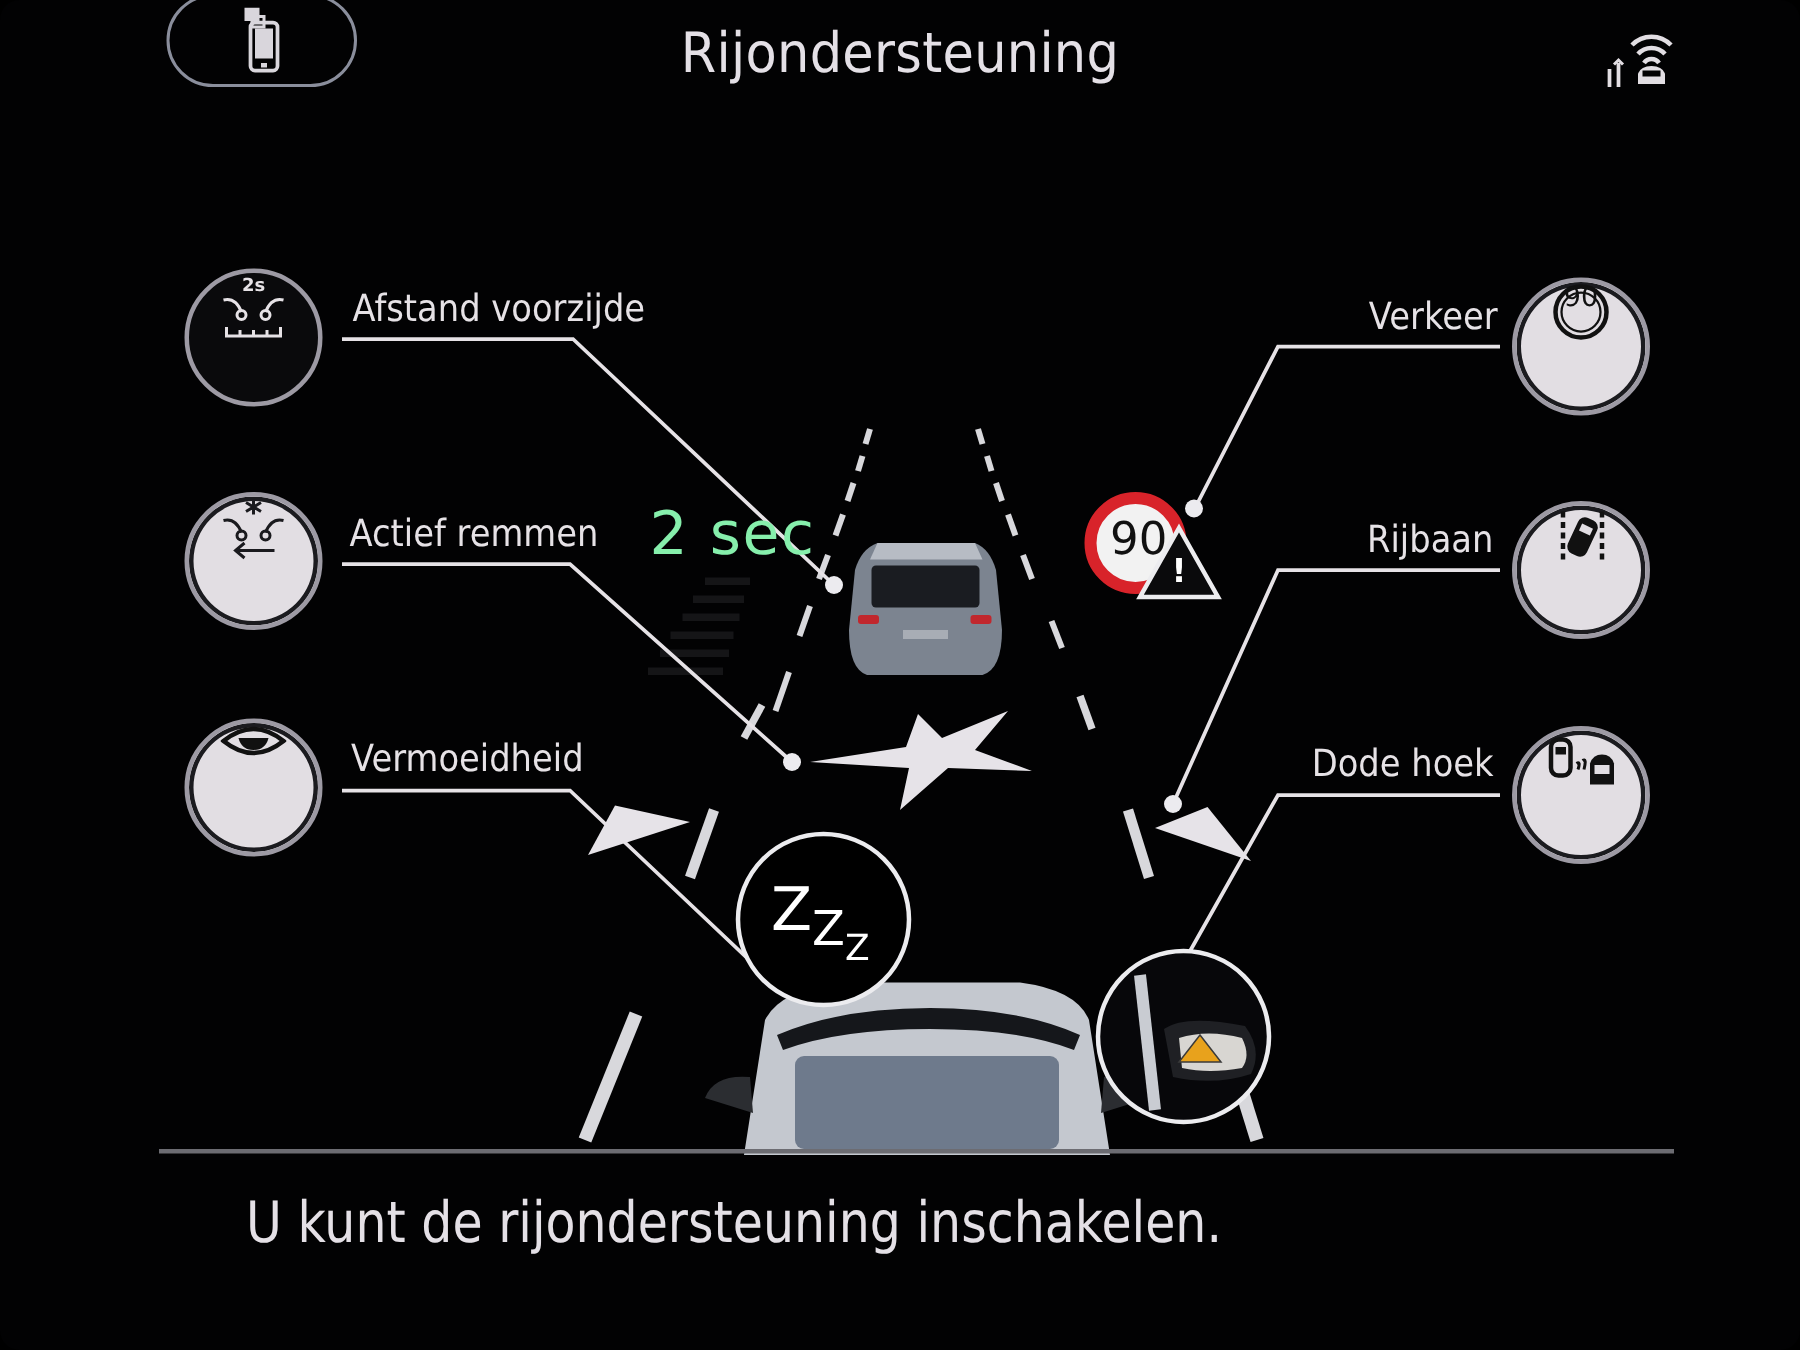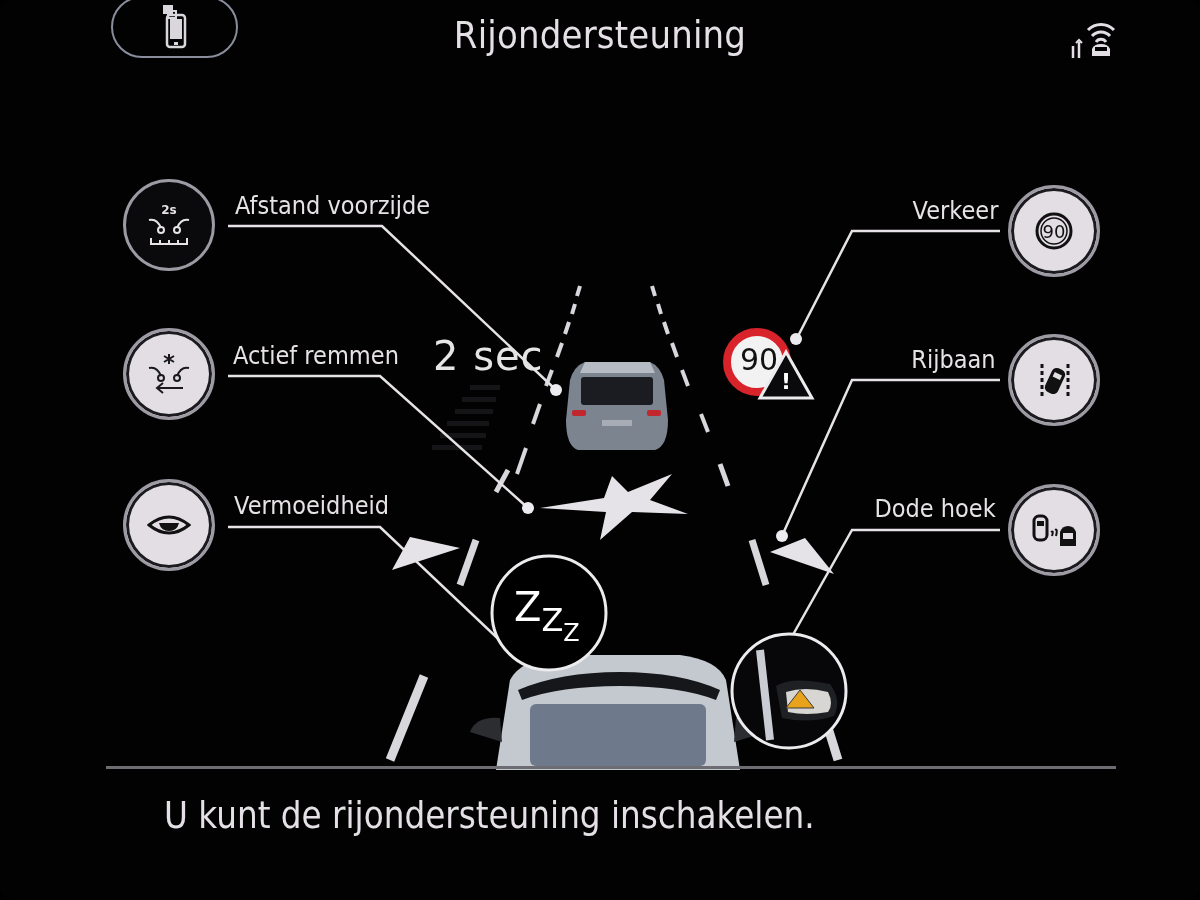--- a/index.html
+++ b/index.html
@@ -25,33 +25,33 @@
       transform: scaleX(0.92);
     }
     .conn-icon { position: absolute; left: 1070px; top: 16px; width: 48px; height: 44px; }
 
     
     .diagram { position: absolute; left: 0; top: 0; width: 1200px; height: 770px; }
 
     .feature-circle {
       position: absolute; width: 92px; height: 92px; border-radius: 50%;
       box-sizing: border-box; border: 3px solid #9d9aa4;
-      display: flex; align-items: center; justify-content: center;
+      display: flex; justify-content: center;
     }
     .feature-circle.dark { background: #0a0a0c; }
     .feature-circle.light { background: #e2dee3; box-shadow: inset 0 0 0 3px #1b1b1f; }
 
     .feature-label {
       position: absolute; font-size: 25px; color: #e6e2e6;
       white-space: nowrap; transform: scaleX(0.9); transform-origin: left center;
     }
     .feature-label.right { transform-origin: right center; text-align: right; }
 
     .ghost-sec {
-      position: absolute; left: 433px; top: 333px; font-size: 40px; color: #e5e5e5;
+      position: absolute; left: 433px; top: 333px; font-size: 40px; color: #86efac;
       letter-spacing: 1px;
     }
 
     
     .divider { position: absolute; left: 106px; top: 766px; width: 1010px; height: 3px; background: #6c6c72; }
     .status-text {
       position: absolute; left: 164px; top: 793px; font-size: 38px; color: #e4e0e6;
       white-space: nowrap; transform: scaleX(0.86); transform-origin: left center;
     }
   </style>

